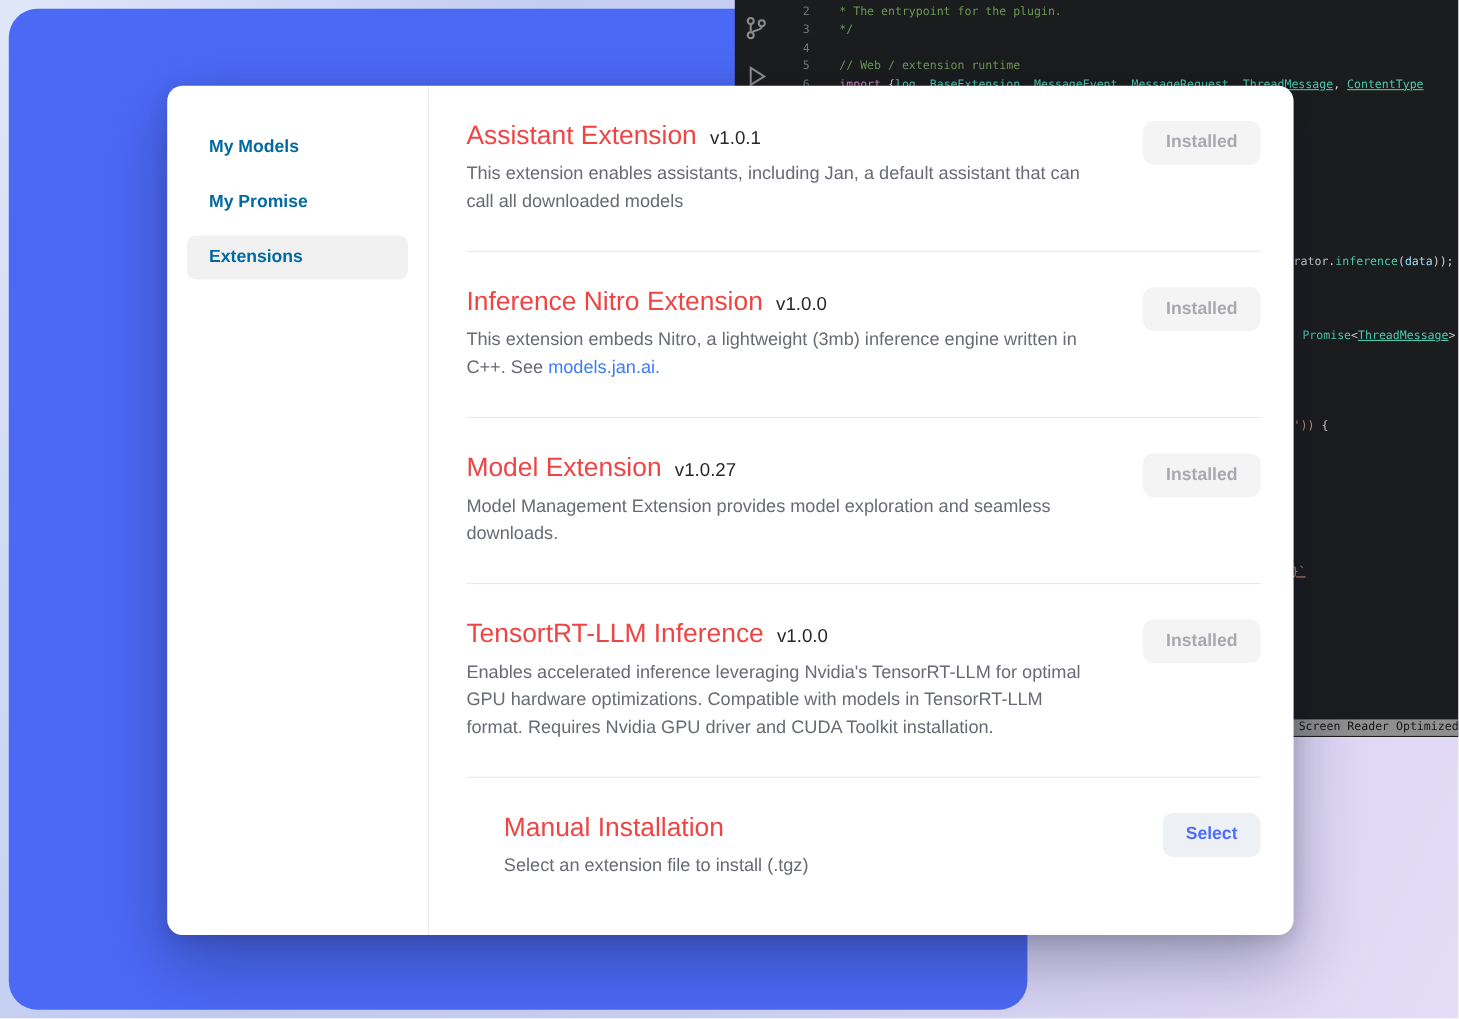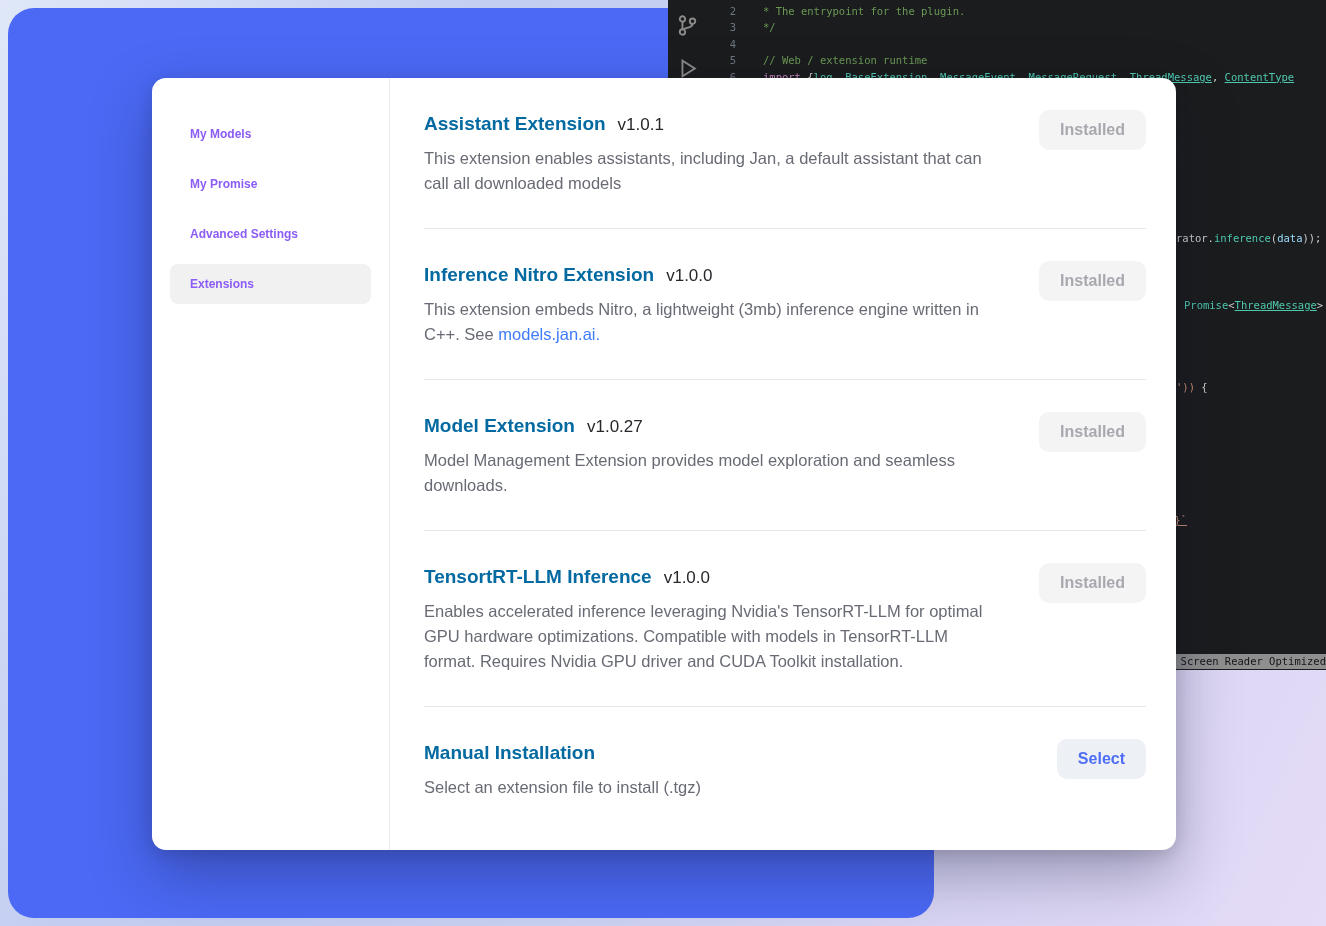--- a/index.html
+++ b/index.html
@@ -29,28 +29,28 @@
                color:#c8c8c8; font-size:10.5px; }
   .sr-badge { background:#8f8f8f; color:#151515; height:15px; line-height:15px;
               padding:0 10px 0 8px; margin-right:-10px; white-space:nowrap; }
 
   
   .modal { position:absolute; left:152px; top:78px; width:1024px; height:772px;
            background:#ffffff; border-radius:14px; display:flex; overflow:hidden;
            box-shadow:0 24px 60px rgba(20,25,60,.35), 0 4px 16px rgba(0,0,0,.12); }
   .sidebar { width:238px; flex:0 0 238px; border-right:1px solid #ececee; padding:36px 18px; }
   .side-item { height:40px; display:flex; align-items:center; padding:0 20px; margin-bottom:10px;
-               border-radius:8px; font-size:12px; font-weight:700; color:#8b5cf6; cursor:pointer; }
+               border-radius:8px; font-size:16px; font-weight:700; color:#0369a1; cursor:pointer; }
   .side-item.active { background:#f1f1f2; }
 
   .content { flex:1; padding:0 30px 0 34px; overflow:hidden; }
   .section { display:flex; align-items:flex-start; padding:32px 0; border-bottom:1px solid #e8e8ea; }
-  .section:last-child { border-bottom:none; }
+  .section:last-child { border-bottom:none;margin-left:34px; }
   .sec-text { flex:1; max-width:578px; }
-  .sec-title { font-size:19px; line-height:27px; font-weight:700; color:#0369a1; }
+  .sec-title { font-size:24px; line-height:27px; font-weight:400; color:#ef4444; }
   .sec-version { font-size:17px; font-weight:400; color:#26272b; margin-left:12px; }
   .sec-desc { margin-top:9px; font-size:16.5px; line-height:25px; color:#686b74; }
   .link { color:var(--link-blue); cursor:pointer; }
   .btn { margin-left:auto; flex-shrink:0; border:none; border-radius:10px; padding:11px 21px;
          font-family:inherit; font-size:16px; font-weight:600; cursor:pointer; }
   .btn.installed { background:#f4f4f5; color:#a8a8af; }
   .btn.select { background:#edf0f5; color:var(--accent-blue); font-weight:700; }
 </style>
 </head>
 <body>
@@ -106,21 +106,20 @@
     <div class="statusbar">
       <span>go</span>
       <span class="sr-badge">Screen Reader Optimized</span>
     </div>
   </div>
 
   <div class="modal">
     <aside class="sidebar">
         <div class="side-item">My Models</div>
         <div class="side-item">My Promise</div>
-        <div class="side-item">Advanced Settings</div>
         <div class="side-item active">Extensions</div>
       </aside>
     <main class="content">
         <div class="section">
           <div class="sec-text">
             <div><span class="sec-title">Assistant Extension</span><span class="sec-version">v1.0.1</span></div>
             <p class="sec-desc">This extension enables assistants, including Jan, a default assistant that can call all downloaded models</p>
           </div>
           <button class="btn installed">Installed</button>
         </div>

